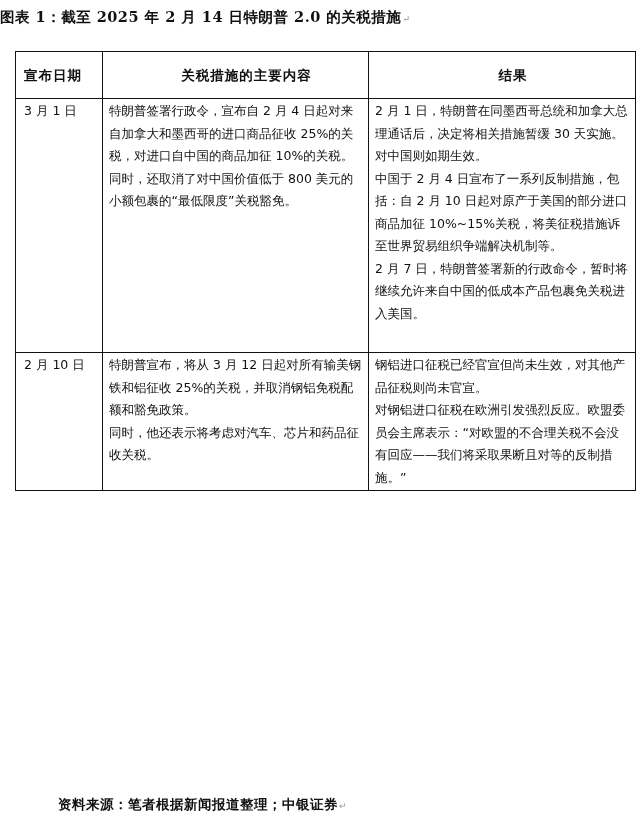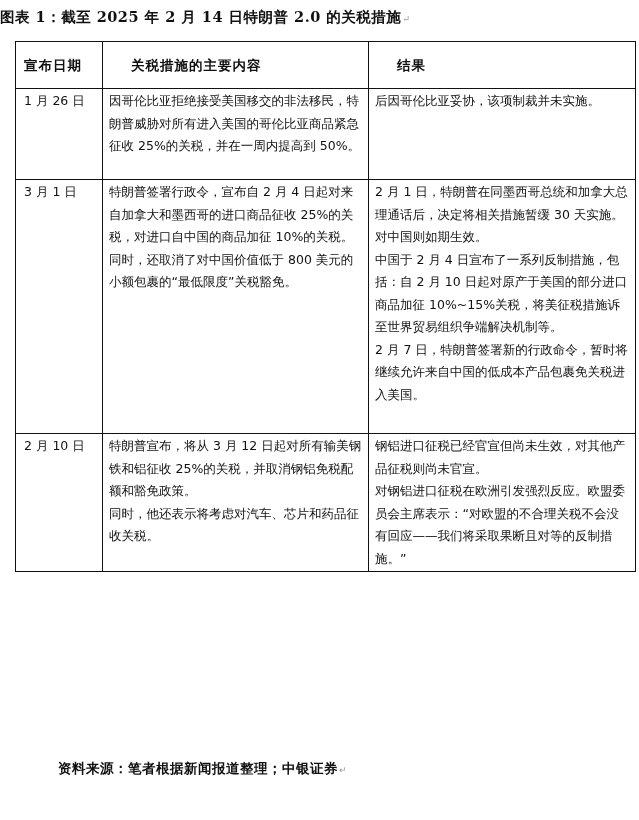--- a/index.html
+++ b/index.html
@@ -8,43 +8,43 @@
     font-family: "DejaVu Sans", "Liberation Sans", sans-serif;
     color: #111111;
   }
   .title {
     position: absolute; top: 8px; left: 0; width: 639px;
     text-align: left; font-family: "DejaVu Serif", "Liberation Serif", serif;
     font-weight: bold; font-size: 14.5px; letter-spacing: 0.5px; color: #111;
   }
   .pm { color: #9a9a9a; font-size: 9px; font-weight: normal; margin-left: 1px; }
   table {
-    position: absolute; top: 41px; left: 15px;
+    position: absolute; top: 51px; left: 15px;
     width: 620px; border-collapse: collapse; table-layout: fixed;
   }
   td, th {
     border: 1.3px solid #111; vertical-align: top;
     font-size: 12.5px; line-height: 22.5px; padding: 1px 6px 1px 6px;
     font-weight: normal; text-align: left; word-break: break-all;
   }
   th {
     font-family: "DejaVu Serif", "Liberation Serif", serif; font-weight: bold;
-    font-size: 13.5px; height: 44px; vertical-align: middle; text-align: left;
+    font-size: 13.5px; height: 44px; vertical-align: middle; text-align: center;
     letter-spacing: 1px;
     padding-left: 28px;
   }
   th.c-date { text-align: left; padding-left: 8px; }
   col.c1 { width: 87px; }
   col.c2 { width: 266px; }
   col.c3 { width: 267px; }
   td.date { font-size: 12.5px; padding-left: 8px; white-space: nowrap; }
   .para { display: block; }
   .empty-para { display: block; height: 22.5px; }
   .source {
-    position: absolute; top: 760px; left: 58px;
+    position: absolute; top: 796px; left: 58px;
     font-family: Liberation Serif, serif; font-weight: bold;
     font-size: 13.5px; letter-spacing: 0.5px; color: #111;
   }
 </style>
 </head>
 <body>
 
 <div class="title"><span>图表 1：截至 2025 年 2 月 14 日特朗普 2.0 的关税措施</span><span class="pm">↵</span></div>
 
 <table>
@@ -54,30 +54,20 @@
       <col class="c3">
     </colgroup>
   <thead>
     <tr>
       <th class="c-date">宣布日期</th>
       <th>关税措施的主要内容</th>
       <th>结果</th>
     </tr>
   </thead>
   <tbody>
-    <tr style="height:91px">
-      <td class="date">1 月 26 日</td>
-      <td>
-        <span class="para">因哥伦比亚拒绝接受美国移交的非法移民，特朗普威胁对所有进入美国的哥伦比亚商品紧急征收 25%的关税，并在一周内提高到 50%。</span>
-      </td>
-      <td>
-        <span class="para">后因哥伦比亚妥协，该项制裁并未实施。</span>
-        <span class="empty-para"></span>
-      </td>
-    </tr>
     <tr style="height:254px">
       <td class="date">3 月 1 日</td>
       <td>
         <span class="para">特朗普签署行政令，宣布自 2 月 4 日起对来自加拿大和墨西哥的进口商品征收 25%的关税，对进口自中国的商品加征 10%的关税。同时，还取消了对中国价值低于 800 美元的小额包裹的“最低限度”关税豁免。</span>
         <span class="empty-para"></span>
       </td>
       <td>
         <span class="para">2 月 1 日，特朗普在同墨西哥总统和加拿大总理通话后，决定将相关措施暂缓 30 天实施。对中国则如期生效。</span>
         <span class="para">中国于 2 月 4 日宣布了一系列反制措施，包括：自 2 月 10 日起对原产于美国的部分进口商品加征 10%~15%关税，将美征税措施诉至世界贸易组织争端解决机制等。</span>
         <span class="para">2 月 7 日，特朗普签署新的行政命令，暂时将继续允许来自中国的低成本产品包裹免关税进入美国。</span>

